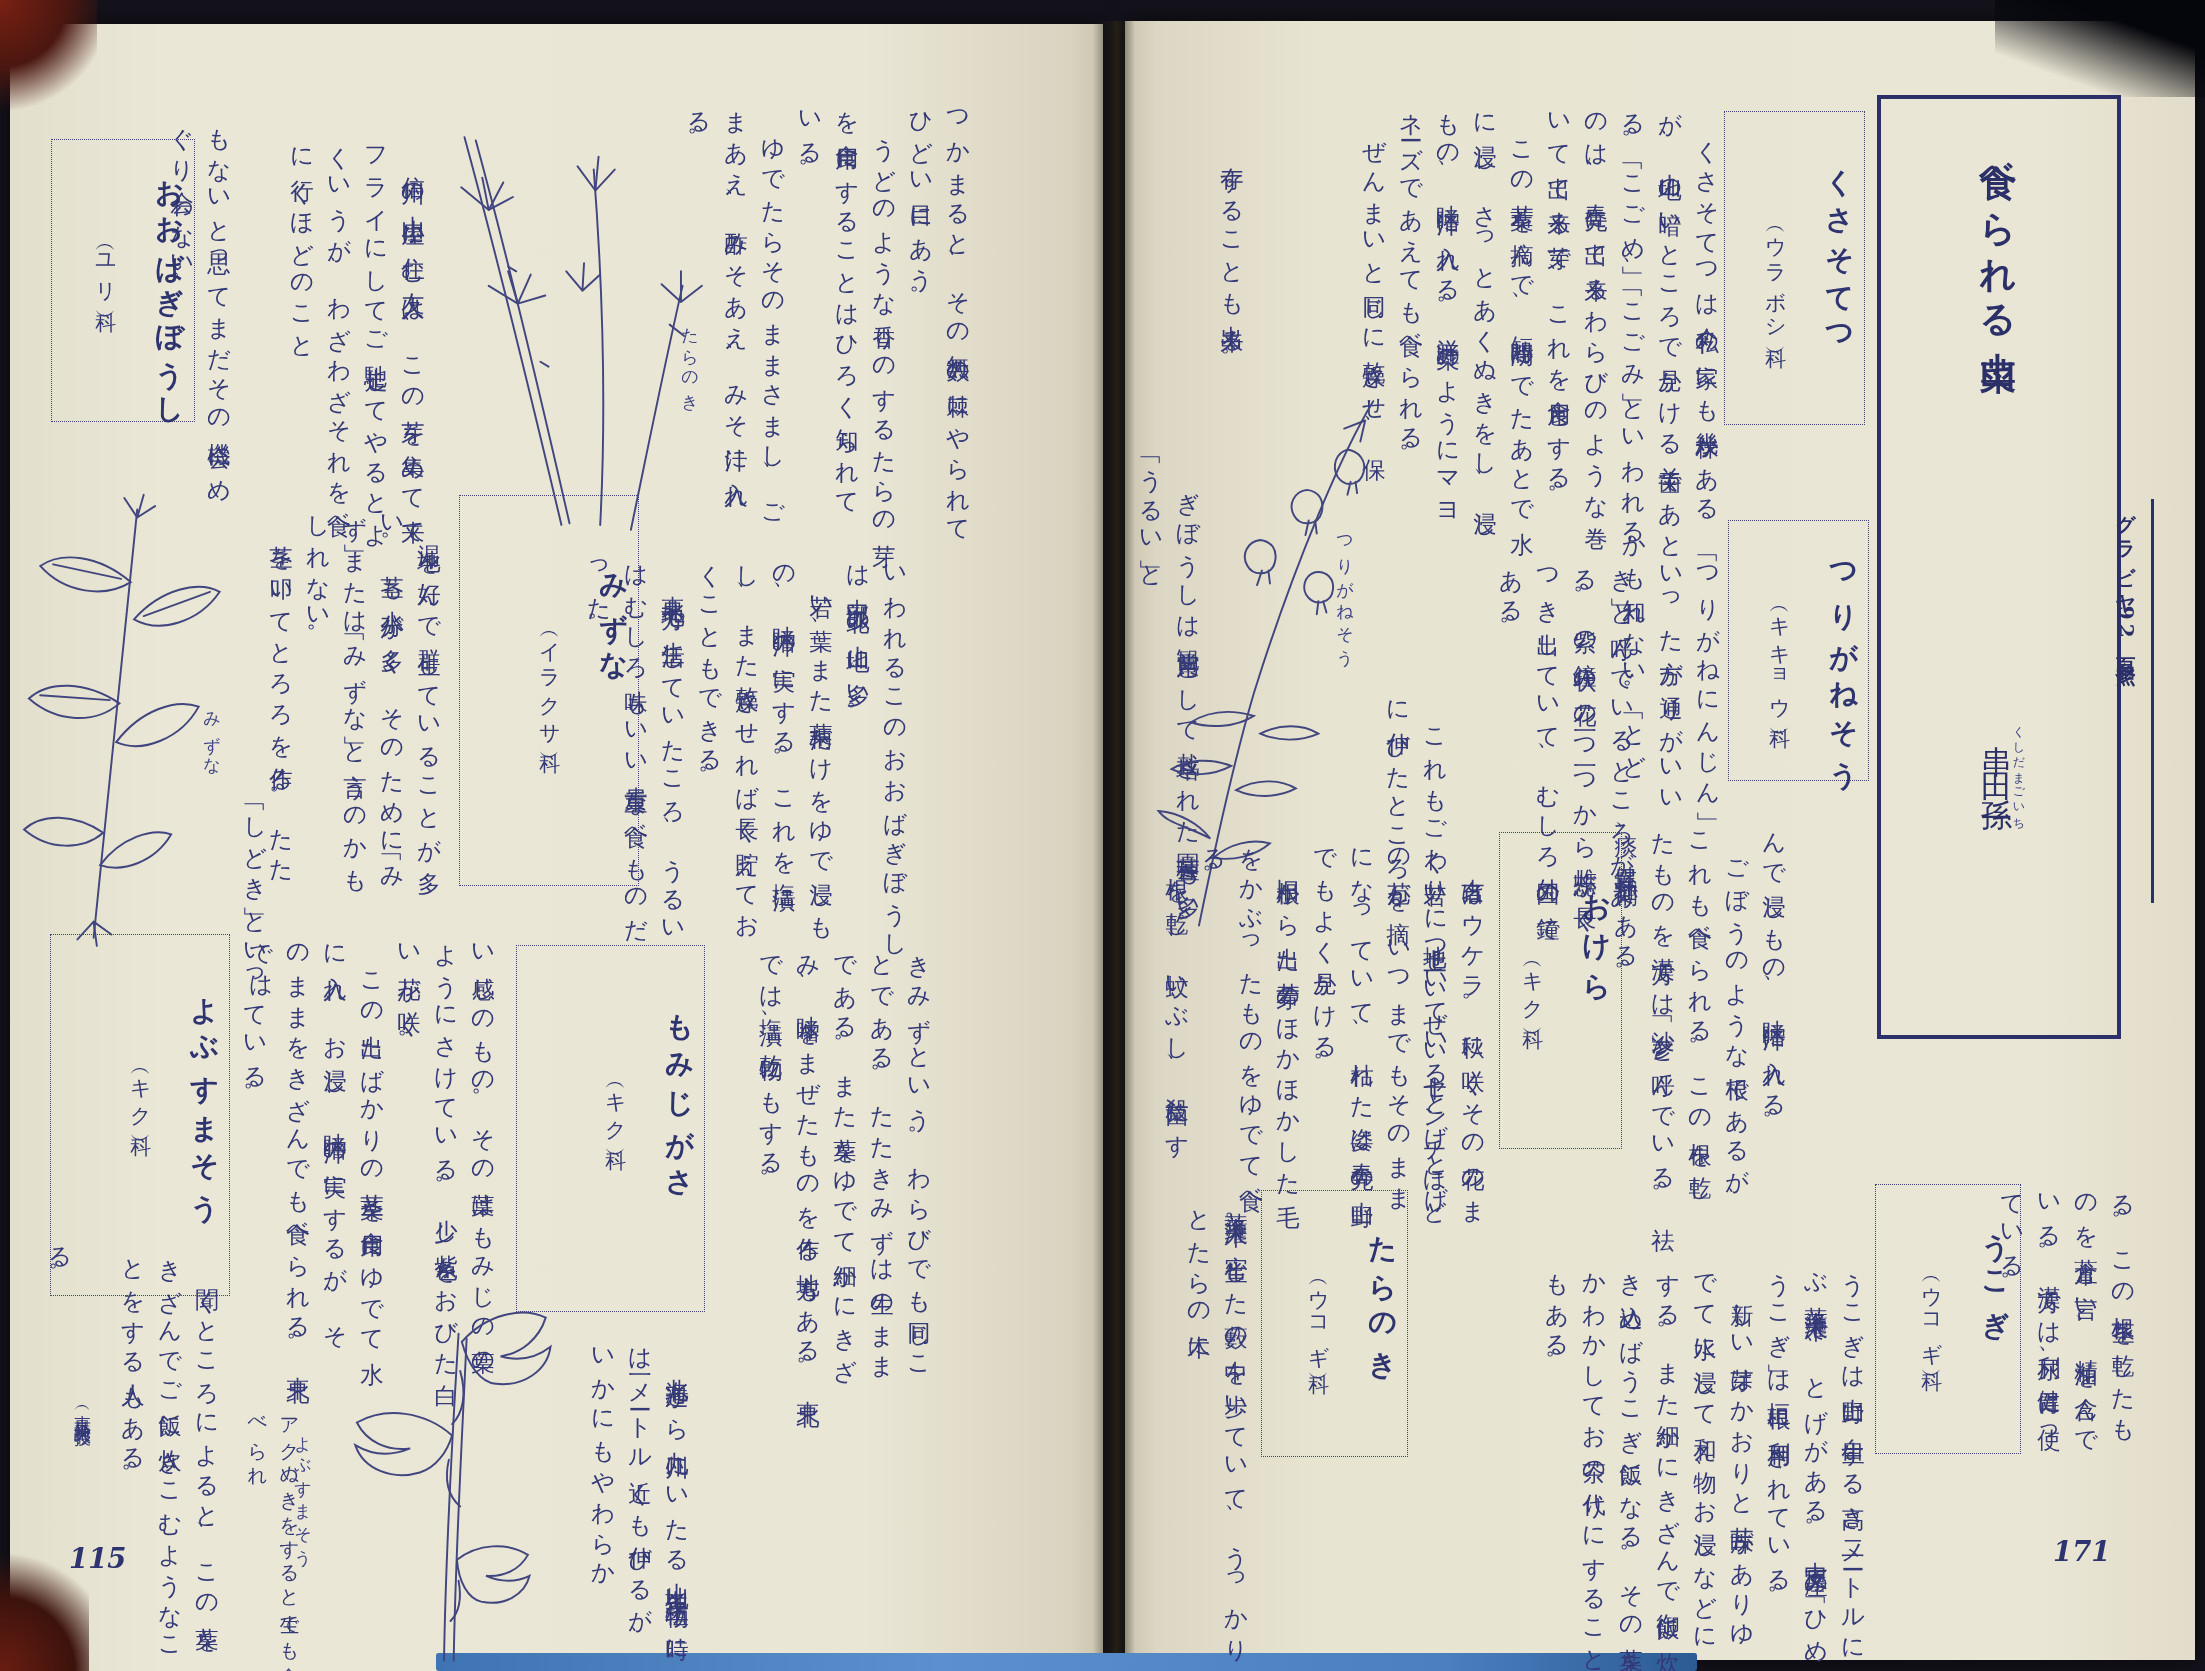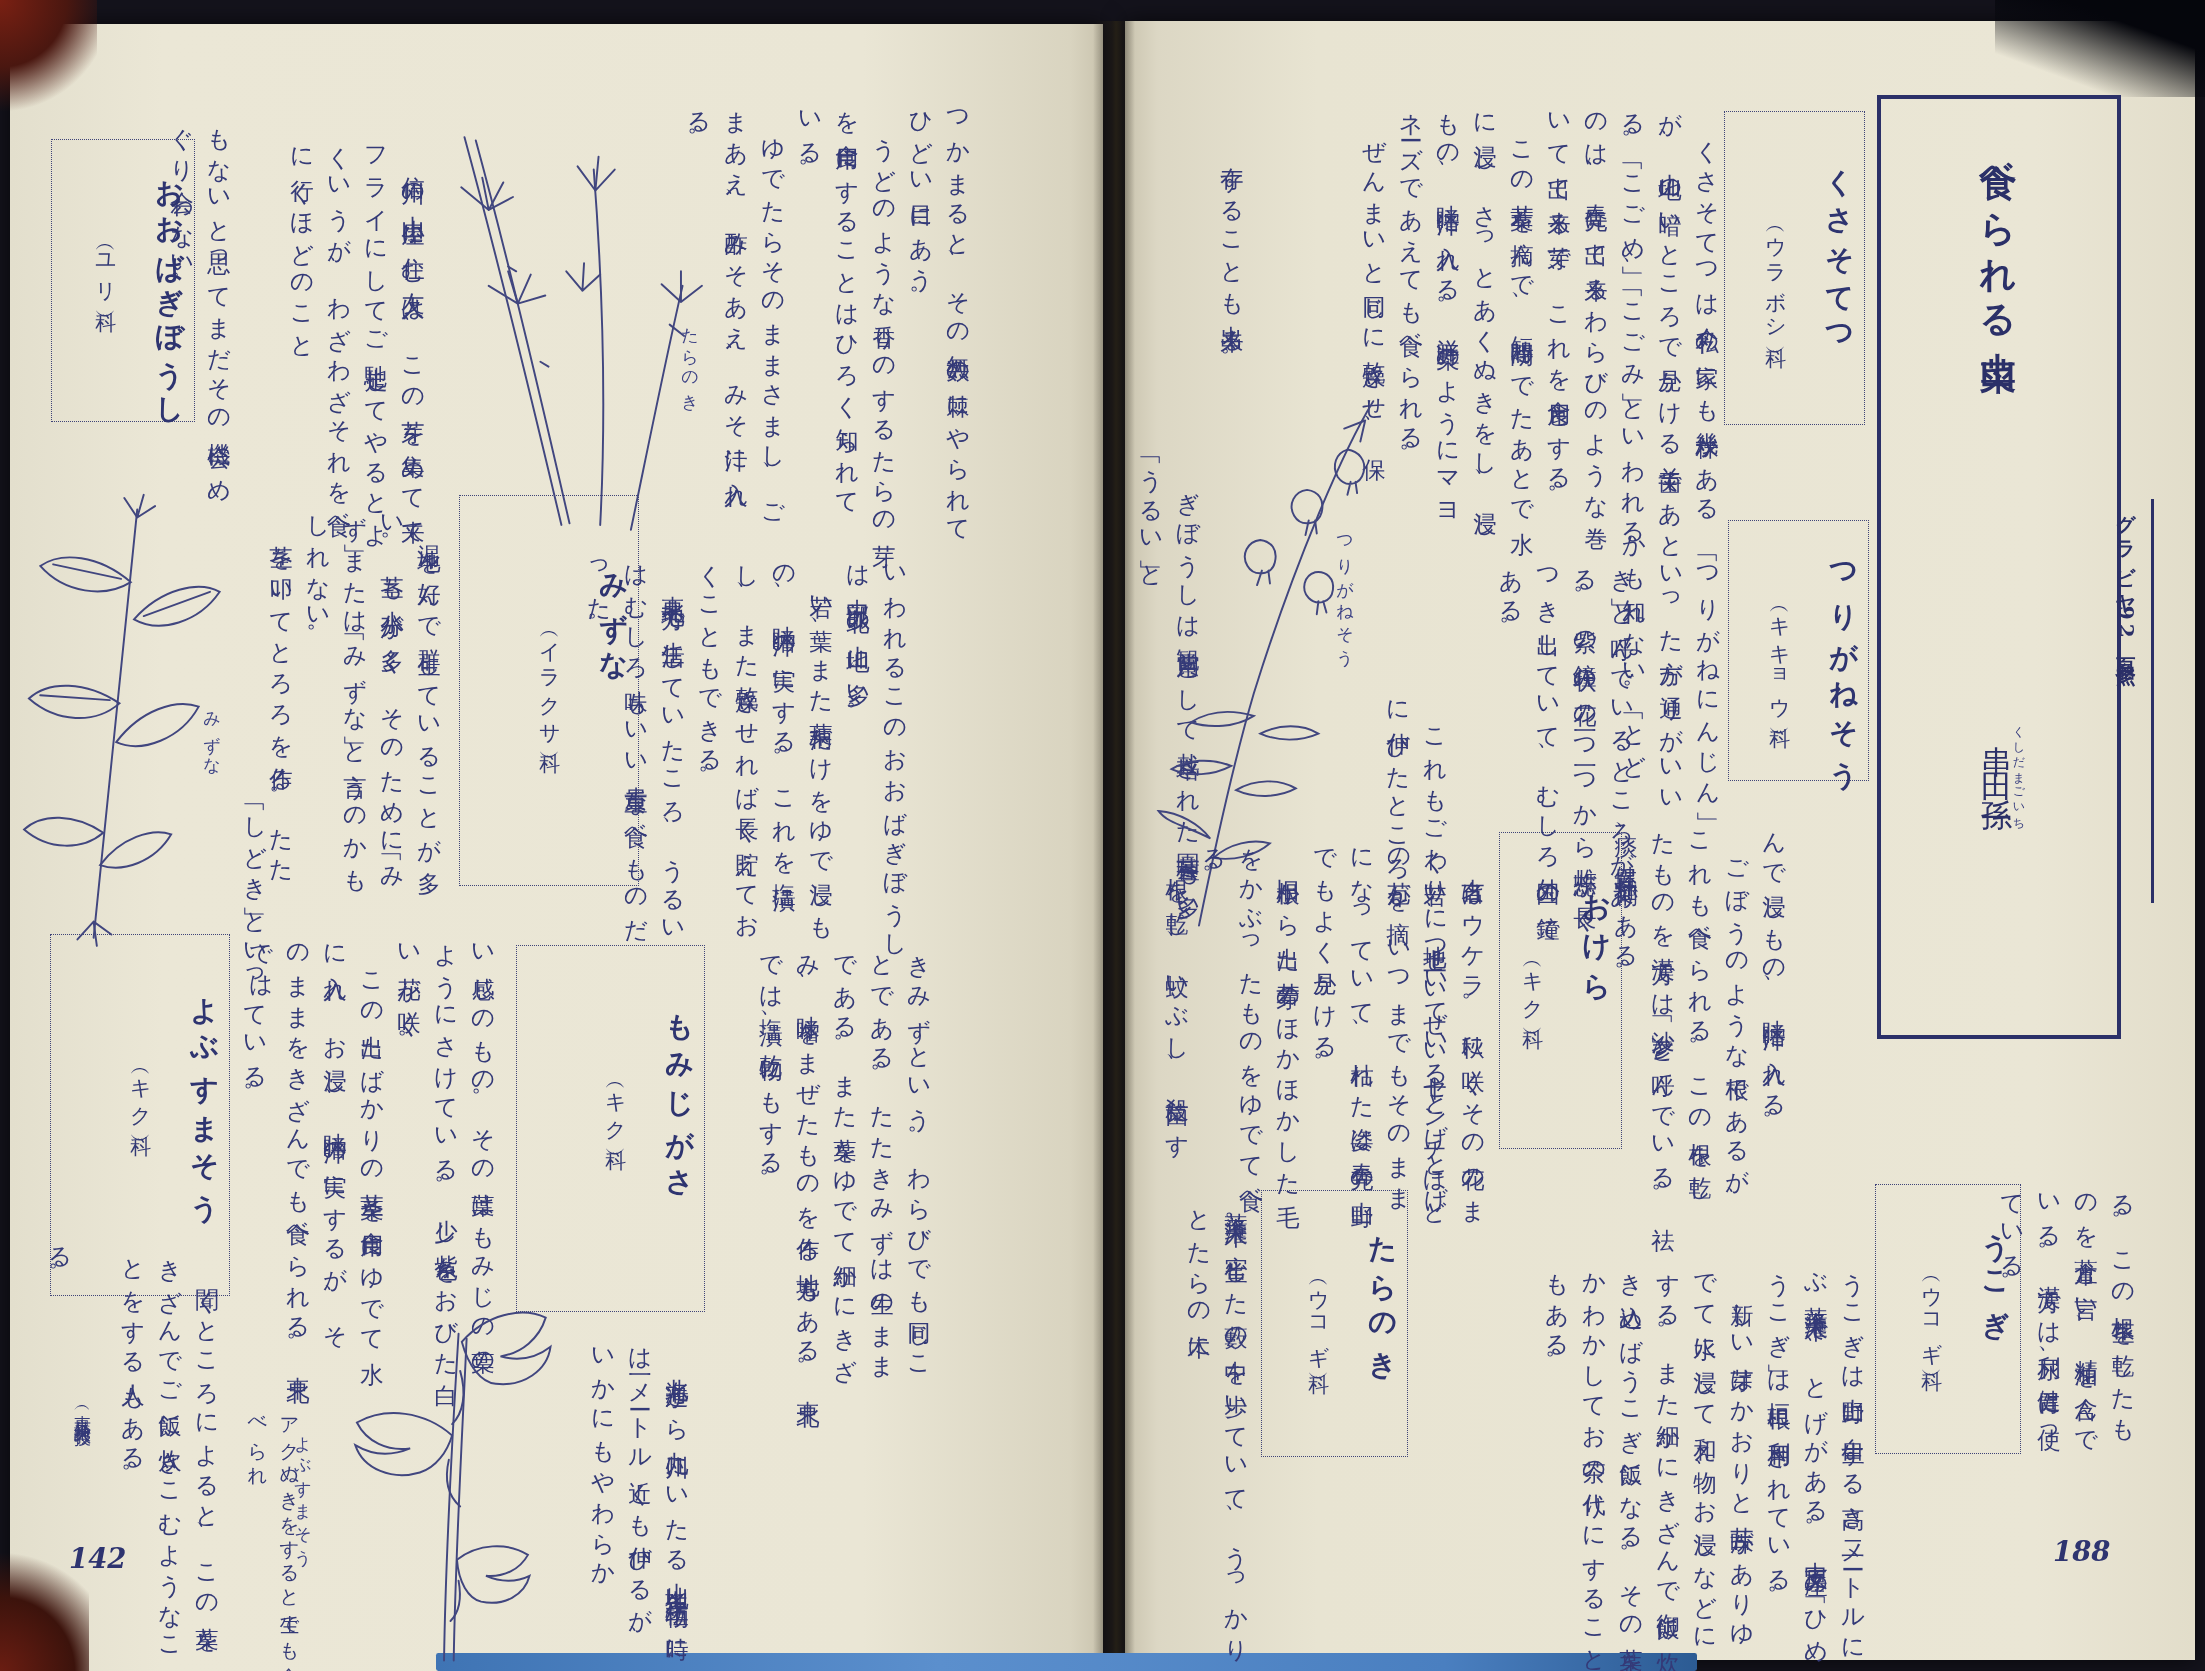--- a/index.html
+++ b/index.html
@@ -111,21 +111,21 @@
     <span class="hname" style="padding-top:27.5px;">うこぎ</span><span class="hfam" style="padding-top:84px;">（ウコギ科）</span>
   </div>
   <div class="vtext" style="left:1499px;top:1257px;width:372px;height:408px;">うこぎは山野に自生する高さ二メートルに及ぶ落葉灌木で、とげがある。中支原産の「ひめうこぎ」は垣根に利用されている。
 　新しい芽はかおりと苦味がありゆでて水に浸して和え物、お浸しなどにする。また細かにきざんで御飯に炊き込めばうこぎ飯になる。その葉をかわかしてお茶の代りにすることもある。</div>
 
   <div class="hbox" style="left:1261px;top:1190px;width:145px;height:265px;">
     <span class="hname" style="padding-top:24px;">たらのき</span><span class="hfam" style="padding-top:81px;">（ウコギ科）</span>
   </div>
   <div class="vtext" style="left:1172px;top:1194px;width:82px;height:469px;">落葉灌木。密生した藪の中を歩いていて、うっかりとたらの木に</div>
 
-  <div class="pagenum" style="left:2053px;top:1535px;">188</div>
+  <div class="pagenum" style="left:2053px;top:1535px;">171</div>
 
   <div class="vtext" style="left:701px;top:95px;width:275px;height:440px;">つかまると、その無数の棘にやられてひどい目にあう。
 　うどのような香りのするたらの芽を食用にすることはひろく知られている。
 　ゆでたらそのままさまし、ごまあえ、酢みそあえ、みそ汁に入れる。</div>
   <div class="vtext" style="left:273px;top:131px;width:158px;height:408px;">　信州の山小屋に住む友人は、この芽を集めて来てフライにしてご馳走してやるとよくいうが、わざわざそれを食べに行くほどのこと</div>
   <div class="vtext" style="left:158px;top:112px;width:79px;height:408px;">もないと思ってまだその機会にめぐり会わない。</div>
 
   <svg style="left:440px;top:113px;" width="259" height="420" viewBox="0 0 320 520">
     <path d="M30 30 C 60 140, 105 320, 150 510 M44 34 C 74 144, 118 324, 160 508"></path>
     <path d="M60 120 l-34 -28 m34 28 l-8 -40 m8 40 l18 -34 m-18 34 l30 -16"></path>
@@ -186,15 +186,15 @@
     <path d="M172 60 c30 -34 74 -44 104 -30 c-8 26 -30 44 -56 48 c22 6 44 2 62 -12 c-4 30 -34 50 -68 46 c-18 -2 -34 -22 -42 -52z"></path>
     <path d="M170 96 c8 28 4 52 -10 66"></path>
     <path d="M160 176 c-34 -30 -82 -36 -118 -16 c12 24 38 36 66 32 c-24 10 -48 8 -68 -4 c10 30 46 44 80 34 c20 -6 34 -26 40 -46z"></path>
     <path d="M156 206 c-6 26 0 46 14 58"></path>
     <path d="M166 330 c26 -20 62 -22 88 -6 c-10 18 -30 28 -52 26 c18 8 38 8 54 0 c-6 24 -32 38 -60 32 c-16 -4 -28 -24 -30 -52z"></path>
     <path d="M168 356 c4 22 0 40 -10 50"></path>
   </svg>
   <div class="vtext caption" style="left:293px;top:1424px;height:210px;">よぶすまそう</div>
 
   <div class="vtext small" style="left:65px;top:1400px;width:34px;height:275px;font-size:17px;">（東京外語大教授）</div>
-  <div class="pagenum" style="left:69px;top:1542px;">142</div>
+  <div class="pagenum" style="left:69px;top:1542px;">115</div>
 </div>
 
 
 </body></html>

